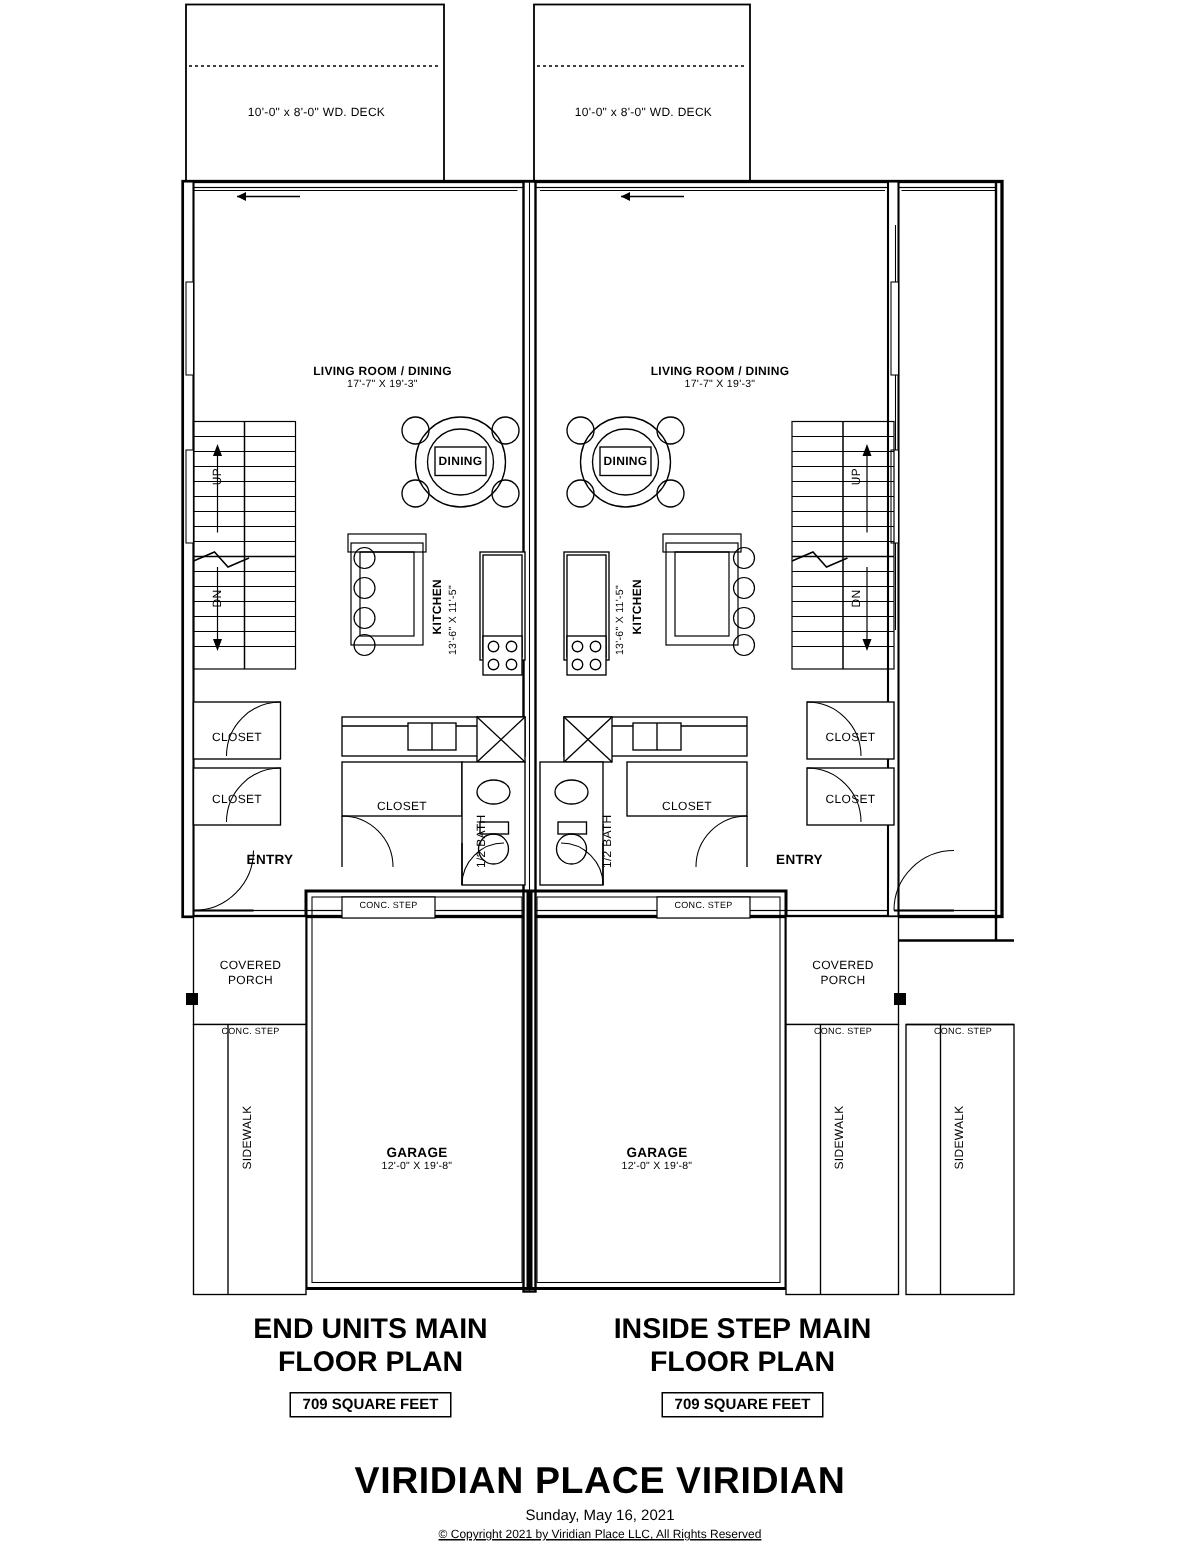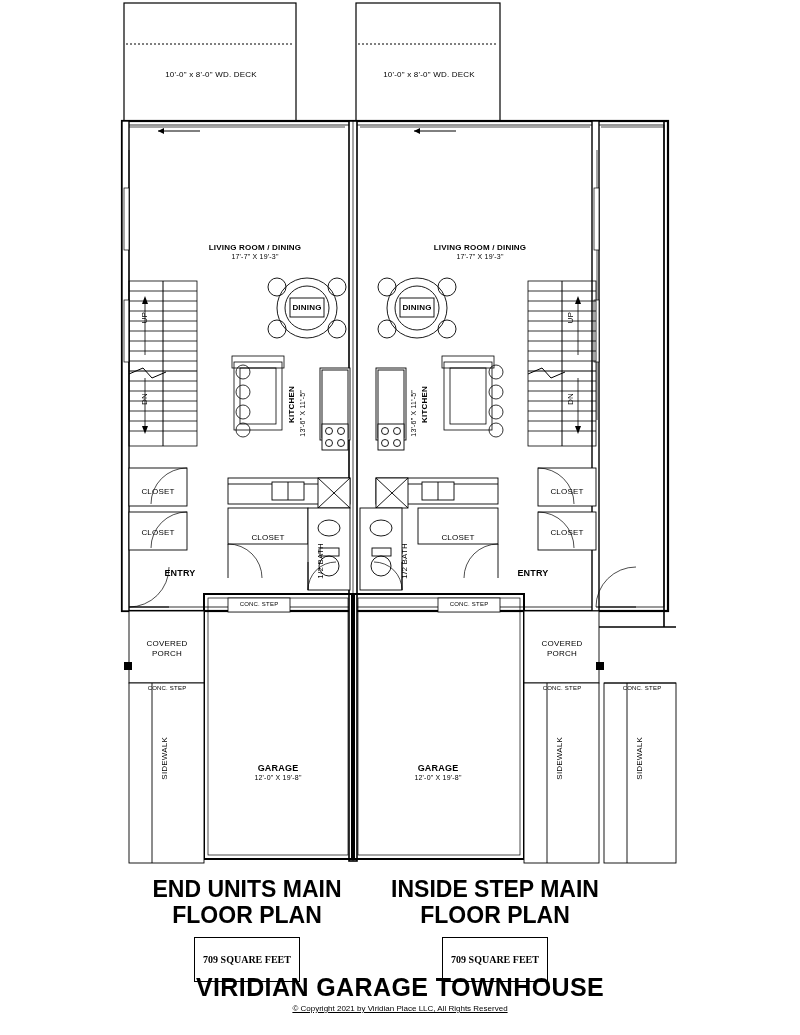--- a/index.html
+++ b/index.html
@@ -32,32 +32,31 @@
   .vert {
     writing-mode: vertical-rl;
     transform: rotate(180deg);
   }
   svg { display:block; }
   .title-block {
     position: absolute;
     text-align: center;
   }
   .title-main {
-    font-size: 23px;
+    font-size: 19px;
     font-weight: bold;
     line-height: 1.15;
   }
   .sqft {
     display: inline-block;
     border: 1px solid #000;
     font-size: 10px;
     font-weight: bold;
-    padding: 16px 8px;
+    padding: 2px 8px;
     margin-top: 8px;
-    font-family: Liberation Serif, serif;
   }
   .big-title {
     font-size: 25px;
     font-weight: bold;
     letter-spacing: 0.4px;
   }
   .date-line { font-size: 10px; margin-top: 3px; }
   .copy-line { font-size: 8px; margin-top: 2px; text-decoration: underline; }
 </style>
 </head>
@@ -469,17 +468,18 @@
 
   <div class="title-block" style="left:370px; top:876px; width:250px;">
     <div class="title-main">
       <div>INSIDE STEP MAIN</div>
       <div>FLOOR PLAN</div>
     </div>
     <div class="sqft">709 SQUARE FEET</div>
   </div>
 
   <div class="title-block" style="left:100px; top:973px; width:600px;">
-    <div class="big-title">VIRIDIAN GARAGE TOWNHOUSE</div>
+    <div class="big-title">VIRIDIAN PLACE VIRIDIAN</div>
+    <div class="date-line">Sunday, May 16, 2021</div>
     <div class="copy-line">© Copyright 2021 by Viridian Place LLC,  All Rights Reserved</div>
   </div>
 
 </div>
 
 </body></html>

